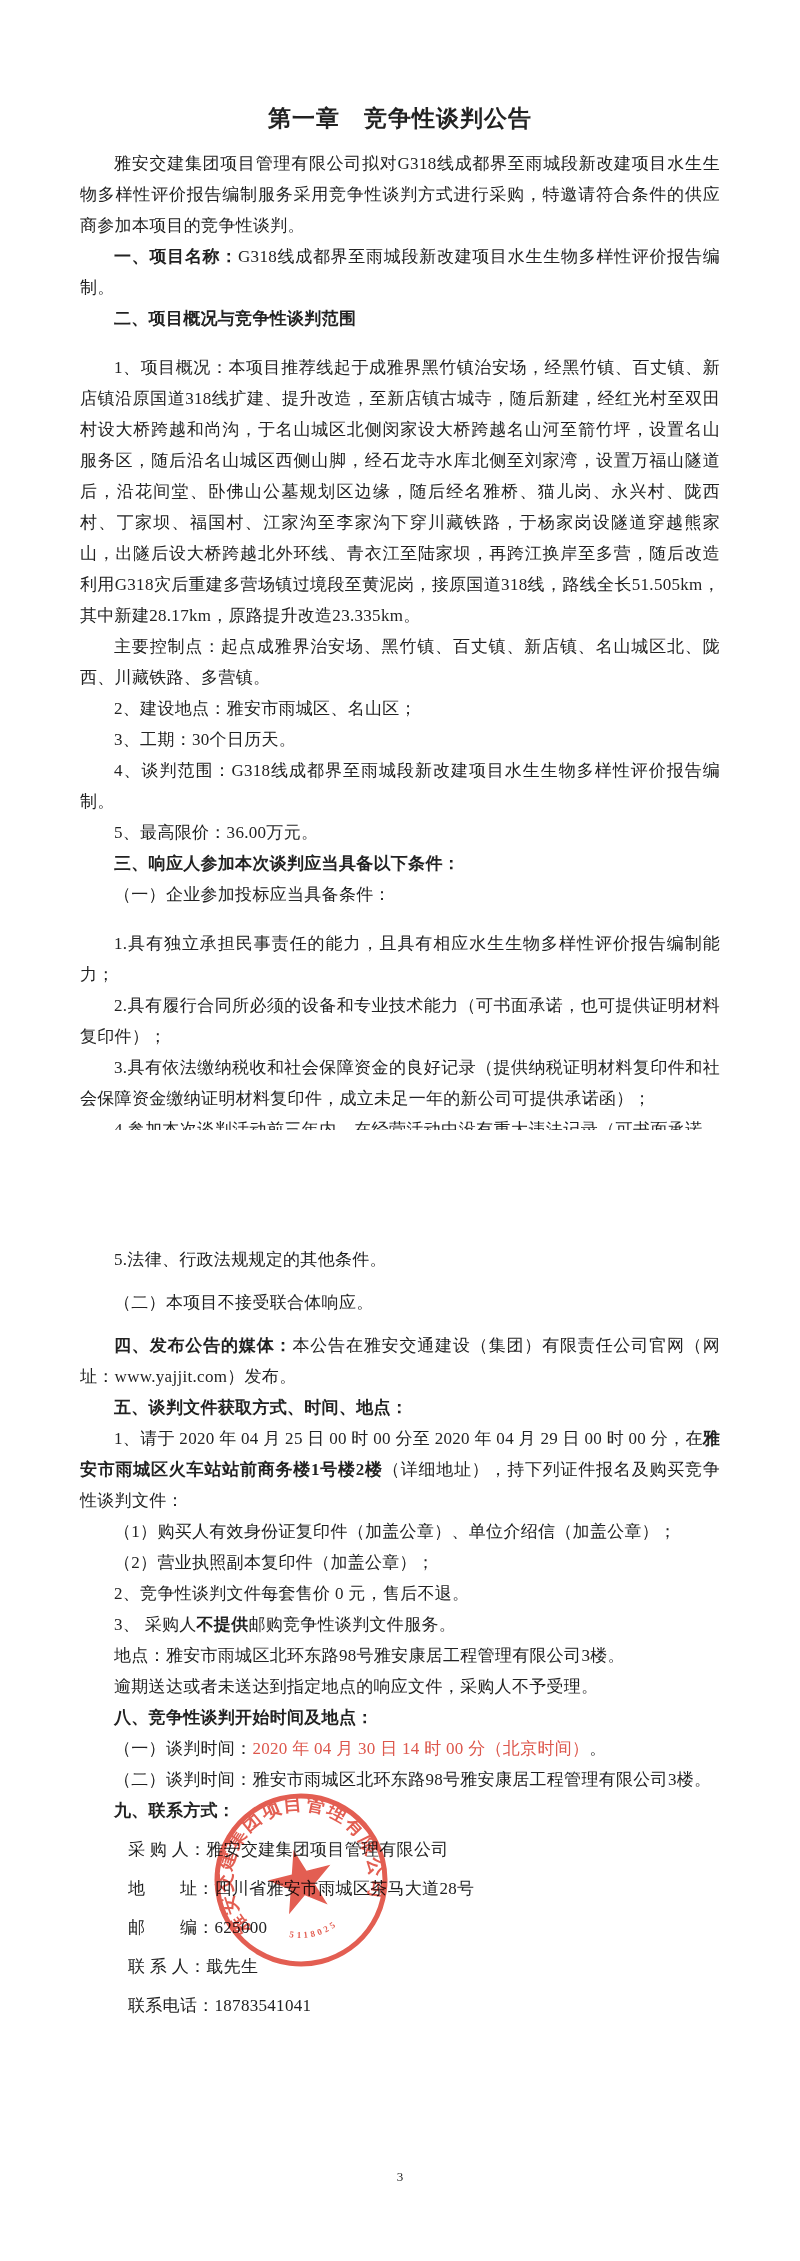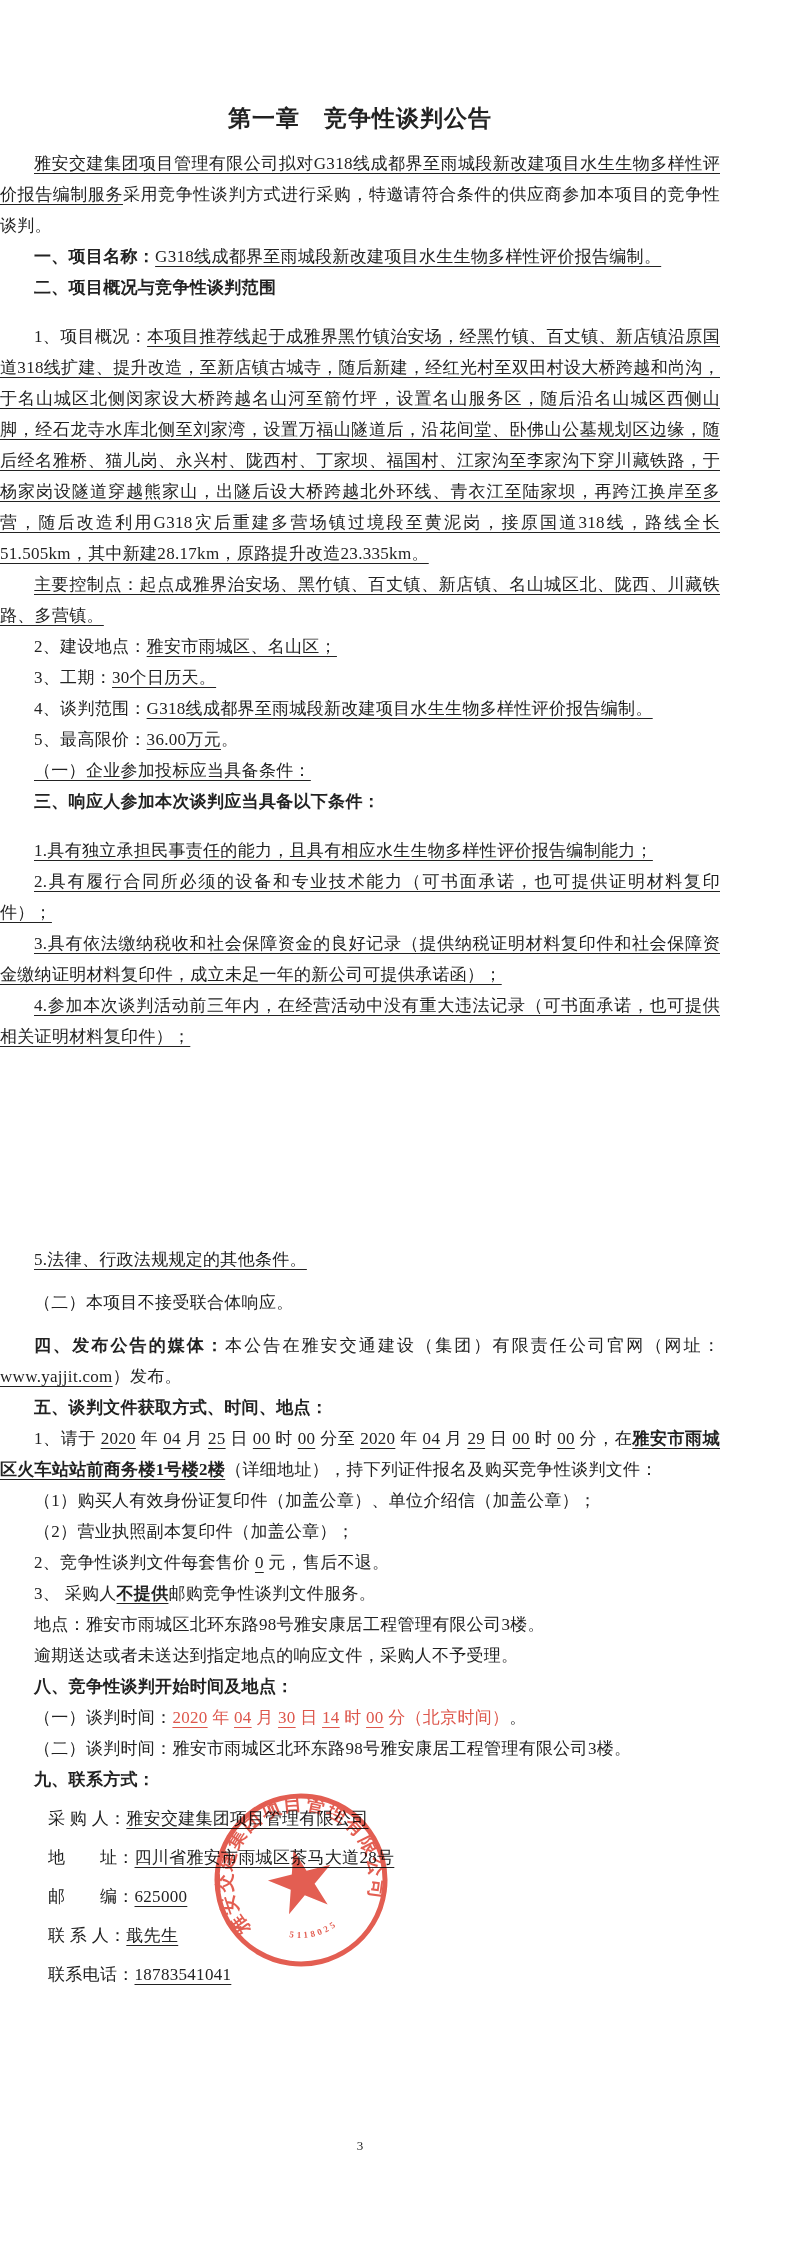--- a/index.html
+++ b/index.html
@@ -9,20 +9,21 @@
   }
   html,body{margin:0;padding:0;background:#ffffff;}
   body{
     width:800px;
     color:var(--text);
     font-family:"Liberation Serif","DejaVu Serif",serif;
   }
   .page{
     width:800px;
     box-sizing:border-box;
+    padding-left:80px;
     padding-right:80px;
     overflow:hidden;
     position:relative;
     background:#ffffff;
   }
   .page-1{height:1130px;padding-top:102px;}
   .page-2{height:1131px;padding-top:114px;}
   p{
     margin:0;
     font-size:17px;
@@ -36,21 +37,21 @@
     text-align:center;
     margin:0 0 12px 0;
     line-height:34px;
     letter-spacing:1px;
   }
   .indent{text-indent:34px;}
   .mt6{margin-top:18px;}
   .mt12{margin-top:12px;}
   .contact{margin-top:8px;padding-left:48px;text-indent:0;}
   .b{font-weight:bold;}
-  .u{text-decoration:underline;text-underline-offset:4px;text-decoration-thickness:1px;}
+  .u{text-underline-offset:4px;text-decoration-thickness:1px;}
   .r{color:var(--red);}
   .pagenum{
     text-align:center;
     font-size:13px;
     line-height:20px;
     margin-top:10px;
   }
   .pagenum-2{margin-top:146px;}
   .seal{
     position:absolute;
@@ -80,22 +81,22 @@
         <h1 class="doc-title"><span class="b">第一章　竞争性谈判公告</span></h1>
         <p class="indent"><span class="u">雅安交建集团项目管理有限公司拟对G318线成都界至雨城段新改建项目水生生物多样性评价报告编制服务</span><span>采用竞争性谈判方式进行采购，特邀请符合条件的供应商参加本项目的竞争性谈判。</span></p>
         <p class="indent"><span class="b">一、项目名称：</span><span class="u">G318线成都界至雨城段新改建项目水生生物多样性评价报告编制。</span></p>
         <p class="indent"><span class="b">二、项目概况与竞争性谈判范围</span></p>
         <p class="indent mt6"><span>1、项目概况：</span><span class="u">本项目推荐线起于成雅界黑竹镇治安场，经黑竹镇、百丈镇、新店镇沿原国道318线扩建、提升改造，至新店镇古城寺，随后新建，经红光村至双田村设大桥跨越和尚沟，于名山城区北侧闵家设大桥跨越名山河至箭竹坪，设置名山服务区，随后沿名山城区西侧山脚，经石龙寺水库北侧至刘家湾，设置万福山隧道后，沿花间堂、卧佛山公墓规划区边缘，随后经名雅桥、猫儿岗、永兴村、陇西村、丁家坝、福国村、江家沟至李家沟下穿川藏铁路，于杨家岗设隧道穿越熊家山，出隧后设大桥跨越北外环线、青衣江至陆家坝，再跨江换岸至多营，随后改造利用G318灾后重建多营场镇过境段至黄泥岗，接原国道318线，路线全长51.505km，其中新建28.17km，原路提升改造23.335km。</span></p>
         <p class="indent"><span class="u">主要控制点：起点成雅界治安场、黑竹镇、百丈镇、新店镇、名山城区北、陇西、川藏铁路、多营镇。</span></p>
         <p class="indent"><span>2、建设地点：</span><span class="u">雅安市雨城区、名山区；</span></p>
         <p class="indent"><span>3、工期：</span><span class="u">30个日历天。</span></p>
         <p class="indent"><span>4、谈判范围：</span><span class="u">G318线成都界至雨城段新改建项目水生生物多样性评价报告编制。</span></p>
         <p class="indent"><span>5、最高限价：</span><span class="u">36.00万元</span><span>。</span></p>
+        <p class="indent"><span class="b">三、响应人参加本次谈判应当具备以下条件：</span></p>
         <p class="indent"><span class="u">（一）企业参加投标应当具备条件：</span></p>
-        <p class="indent"><span class="b">三、响应人参加本次谈判应当具备以下条件：</span></p>
         <p class="indent mt6"><span class="u">1.具有独立承担民事责任的能力，且具有相应水生生物多样性评价报告编制能力；</span></p>
         <p class="indent"><span class="u">2.具有履行合同所必须的设备和专业技术能力（可书面承诺，也可提供证明材料复印件）；</span></p>
         <p class="indent"><span class="u">3.具有依法缴纳税收和社会保障资金的良好记录（提供纳税证明材料复印件和社会保障资金缴纳证明材料复印件，成立未足一年的新公司可提供承诺函）；</span></p>
         <p class="indent"><span class="u">4.参加本次谈判活动前三年内，在经营活动中没有重大违法记录（可书面承诺，也可提供相关证明材料复印件）；</span></p>
       </div>
 
   </section>
 
   <section class="page page-2">
     <div>

